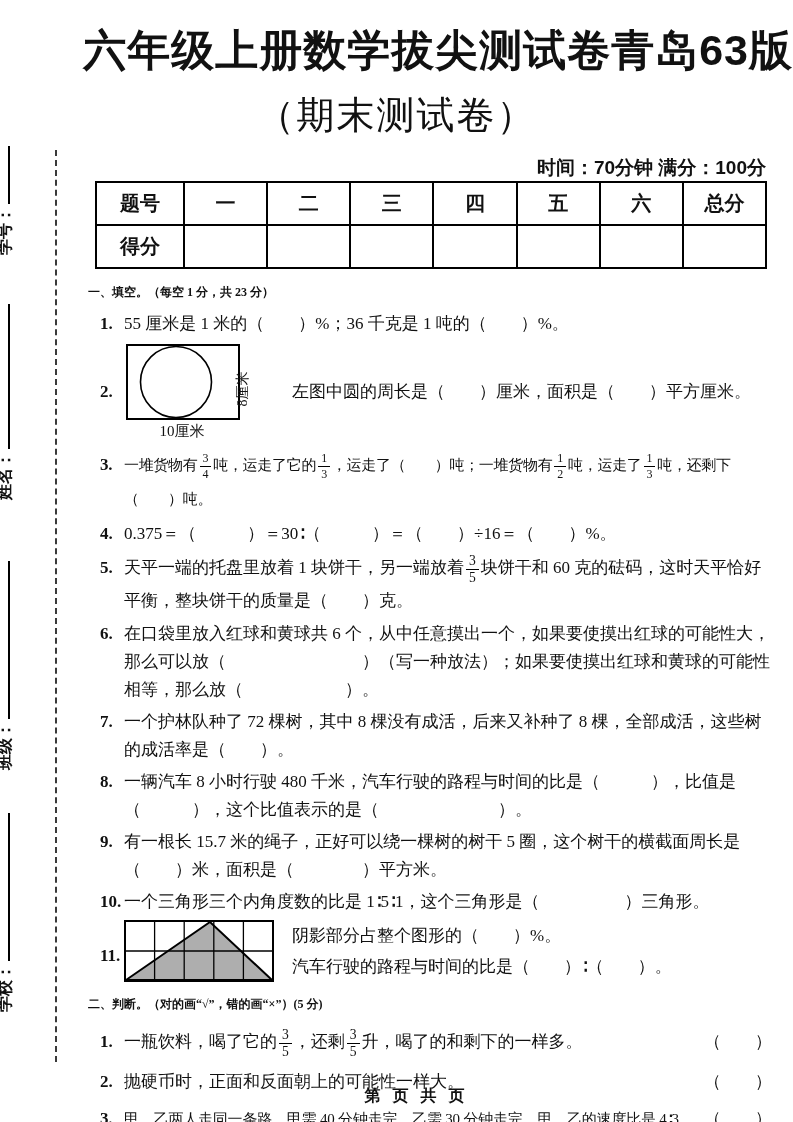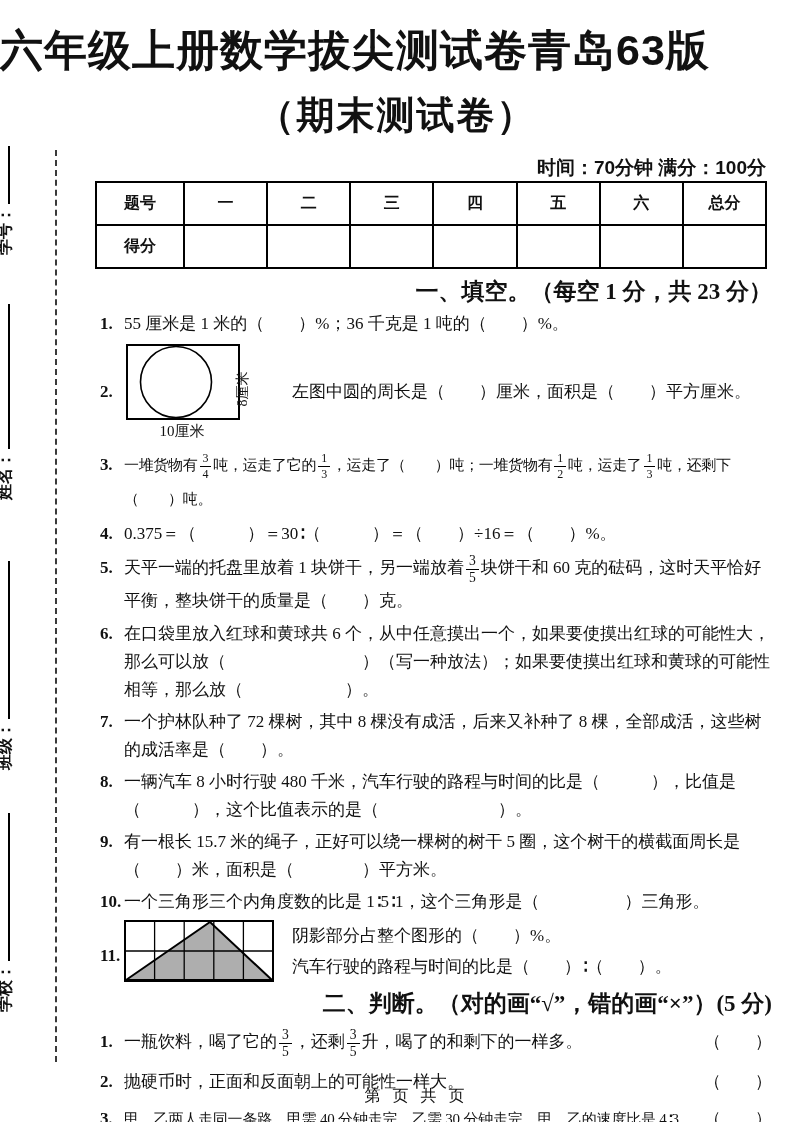--- a/index.html
+++ b/index.html
@@ -4,51 +4,51 @@
 <style>
   * { box-sizing: border-box; }
   html,body { margin:0; padding:0; }
   body {
     width:793px; height:1122px; position:relative; overflow:hidden;
     background:#ffffff; color:#111;
     font-family:"Liberation Serif","DejaVu Serif",serif;
   }
 
   
-  .hdr-title{ position:absolute; top:22px; left:0; right:0; text-align:left;
+  .hdr-title{ position:absolute; top:22px; left:8px; right:0; text-align:right;
     font-family:"Liberation Sans","DejaVu Sans",sans-serif;
     font-weight:700; font-size:43px; letter-spacing:1px; }
   .hdr-sub{ position:absolute; top:90px; left:0; right:0; text-align:center;
     font-family:"Liberation Sans","DejaVu Sans",sans-serif;
-    font-weight:700; font-size:38px; letter-spacing:2px; }
+    font-weight:400; font-size:38px; letter-spacing:2px; }
   .meta{ position:absolute; top:155px; right:27px;
     font-family:"Liberation Sans","DejaVu Sans",sans-serif;
     font-weight:700; font-size:19px; }
 
   
   .score-table{ position:absolute; top:181px; left:95px; width:672px;
     border-collapse:collapse; table-layout:fixed; text-align:center;
     font-family:"Liberation Sans","DejaVu Sans",sans-serif;
-    font-weight:700; font-size:16px; }
+    font-weight:700; font-size:20px; }
   .score-table td{ border:2px solid #000; height:43px; padding:0; }
 
   
   .side-field{ position:absolute; left:16px; height:22px; line-height:22px;
     transform-origin:0 100%; transform:rotate(-90deg); white-space:nowrap;
     font-size:16px; font-weight:600;
     font-family:"Liberation Sans","DejaVu Sans",sans-serif; }
   .side-line{ display:inline-block; height:5px; border-bottom:2px solid #000;
     margin-left:3px; }
   .fold-line{ position:absolute; left:55px; top:150px; height:912px; width:0;
     border-left:2px dashed #3a3a3a; }
 
   
   .content{ position:absolute; top:278px; left:88px; width:684px;
     font-size:17px; line-height:28px; }
-  .sec-head{ font-weight:700; font-size:23px; margin:0 0 4px 0;text-align:right; }
+  .sec-head{ font-weight:700; font-size:12px; margin:0 0 4px 0; }
   .q{ position:relative; padding-left:36px; margin:0 0 4px 0; }
   .qnum{ position:absolute; left:12px; top:0; font-weight:700; }
   .tight{ font-size:15px; letter-spacing:-0.3px; }
 
   
   .frac{ display:inline-block; text-align:center; vertical-align:-0.65em;
     line-height:1.05; font-size:0.8em; margin:0 2px; }
   .frac .fn{ display:block; border-bottom:1.5px solid #000; padding:0 3px 1px; }
   .frac .fd{ display:block; padding-top:1px; }
 
@@ -61,21 +61,21 @@
     transform:rotate(-90deg); transform-origin:center; }
   .fig-text{ flex:1 1 auto; }
 
   
   .jq{ position:relative; padding-left:36px; padding-right:62px; margin:0 0 9px 0; }
   .jans{ position:absolute; right:0; top:0; white-space:nowrap; }
   .j3{ font-size:15px; letter-spacing:-0.2px; }
 
   
   .page-footer{ position:absolute; top:1086px; left:0; right:0; text-align:center;
-    font-size:16px; letter-spacing:4px; font-weight:400;margin-left:40px; }
+    font-size:16px; letter-spacing:4px; font-weight:700;margin-left:40px; }
 </style>
 </head>
 <body>
 
 <div class="hdr-title">六年级上册数学拔尖测试卷青岛63版</div>
 <div class="hdr-sub">（期末测试卷）</div>
 <div class="meta">时间：70分钟  满分：100分</div>
 
 <table class="score-table">
   <colgroup>

